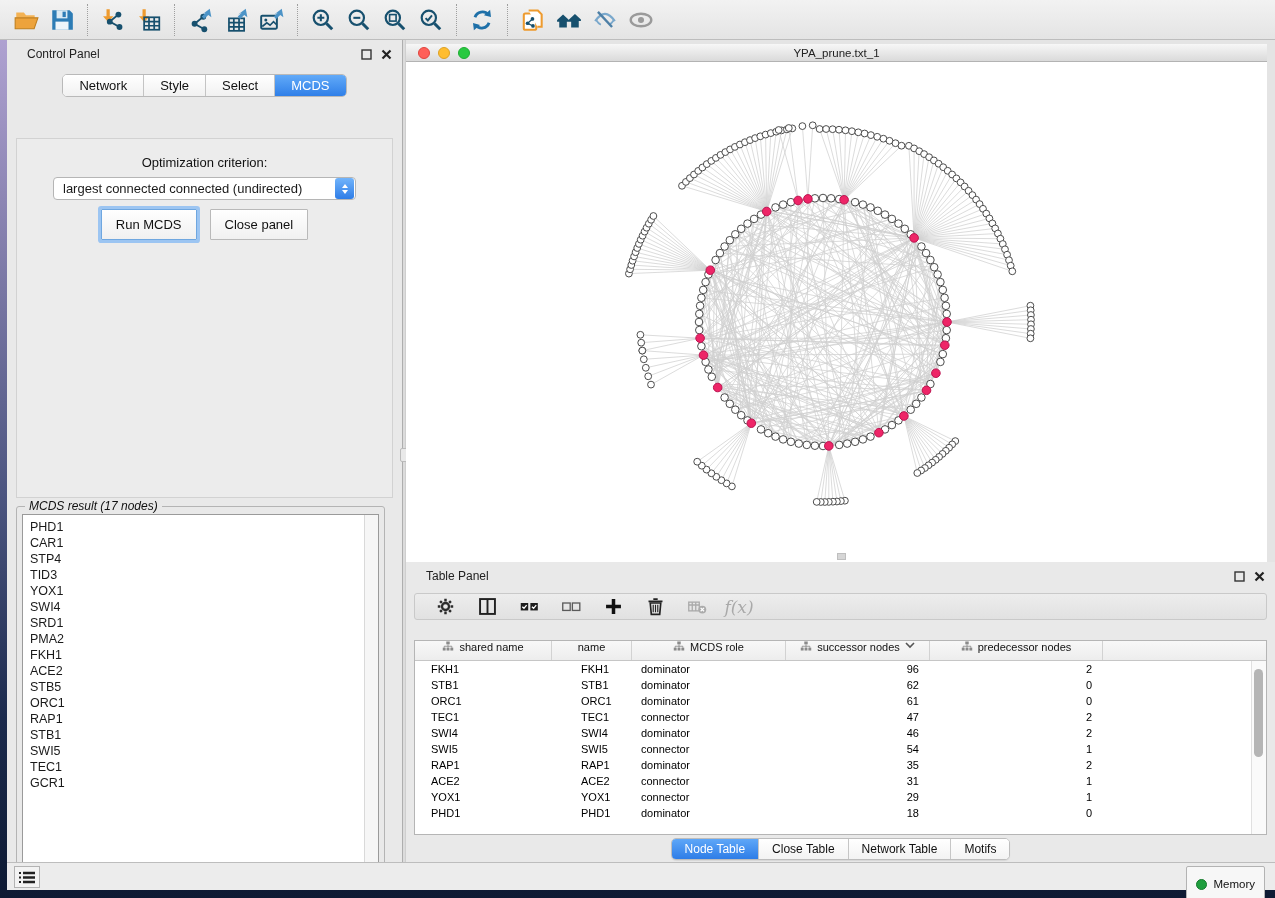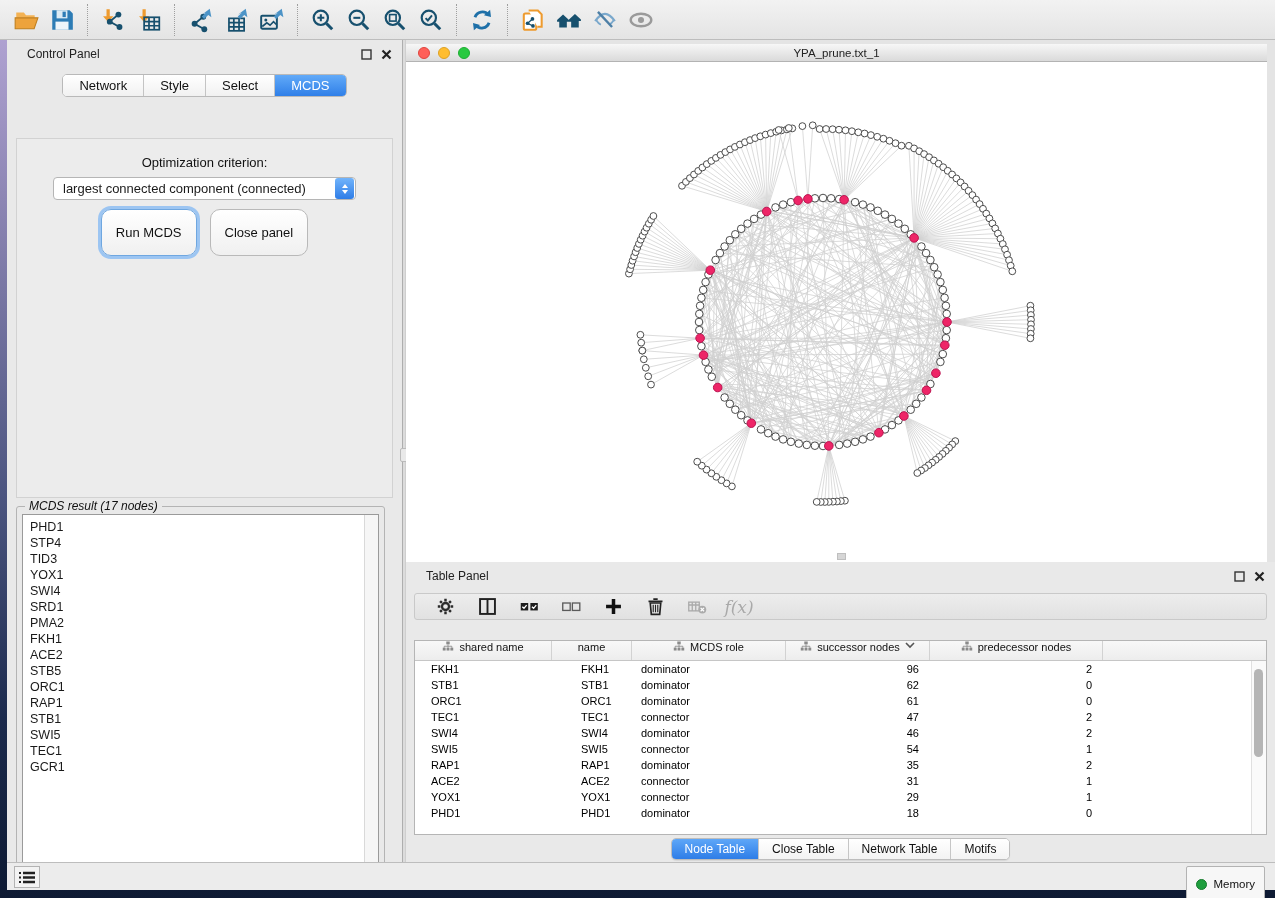--- a/index.html
+++ b/index.html
@@ -37,22 +37,22 @@
   .opt-label{text-align:center;font-size:13px;margin-top:16px;color:#111;}
   .dropdown{position:absolute;left:36px;right:36px;top:38px;height:23px;background:#fff;border:1px solid #b5b5b5;
     border-radius:4px;display:flex;align-items:center;font-size:13px;}
   .dropdown-value{flex:1;padding-left:9px;white-space:nowrap;overflow:hidden;}
   .dropdown-stepper{width:19px;height:21px;border-radius:3px;background:linear-gradient(#72b4fb,#2e7de7);
     margin-right:1px;display:flex;flex-direction:column;align-items:center;justify-content:center;gap:2px;}
   .dropdown-stepper i{width:0;height:0;border-left:3.5px solid transparent;border-right:3.5px solid transparent;display:block;}
   .arrow-up{border-bottom:4px solid #fff;}
   .arrow-dn{border-top:4px solid #fff;}
   .btn-row{position:absolute;left:0;right:0;top:70px;display:flex;justify-content:center;gap:13px;}
-  .mac-btn{font-size:13px;padding:15px 14px;background:linear-gradient(#ffffff,#f0f0f0);
-    border:1px solid #b9b9b9;border-radius:10px;color:#111;}
+  .mac-btn{font-size:13px;padding:7px 14px;background:linear-gradient(#ffffff,#f0f0f0);
+    border:1px solid #b9b9b9;border-radius:1px;color:#111;}
   .mac-btn.focused{box-shadow:0 0 0 3px #9cc5f2;border-color:#6fa7e0;}
   .group-box{position:absolute;left:9px;right:17px;top:466px;height:372px;border:1px solid #b4b4b4;border-radius:3px;}
   .group-legend{position:absolute;top:-8px;left:8px;background:#e9e9e9;padding:0 4px;font-size:12px;color:#111;font-style:italic;}
   .result-list{position:absolute;left:5px;right:5px;top:7px;bottom:5px;background:#fff;border:1px solid #9a9a9a;display:flex;}
   .result-items{flex:1;padding:4px 0 0 7px;font-size:12.5px;line-height:16px;overflow:hidden;}
   .result-scroll{width:14px;border-left:1px solid #d9d9d9;background:#f6f6f6;}
   
   .v-splitter{position:absolute;left:402px;top:40px;width:4px;bottom:36px;background:#dcdcdc;border-left:1px solid #aeaeae;border-right:1px solid #cfcfcf;}
   .v-grip{position:absolute;left:-3px;top:408px;width:9px;height:14px;background:#e9e9e9;border:1px solid #bbb;border-radius:2px;}
   
@@ -265,36 +265,37 @@
     <div class="ctab-group" id="ctab-group">
         <div class="ctab">Network</div>
         <div class="ctab">Style</div>
         <div class="ctab">Select</div>
         <div class="ctab selected">MCDS</div>
       </div>
   </div>
   <div class="cp-content">
     <div class="opt-label">Optimization criterion:</div>
     <div class="dropdown">
-      <span class="dropdown-value">largest connected component (connected)</span>
+      <span class="dropdown-value">largest connected connected (undirected)</span>
       <span class="dropdown-stepper">
           <i class="arrow-up"></i>
           <i class="arrow-dn"></i>
         </span>
     </div>
     <div class="btn-row">
       <button class="mac-btn focused">Run MCDS</button>
       <button class="mac-btn">Close panel</button>
     </div>
   </div>
   <div class="group-box">
     <span class="group-legend">MCDS result (17 nodes)</span>
     <div class="result-list">
       <div class="result-items" id="result-items">
           <div>PHD1</div>
+          <div>CAR1</div>
           <div>STP4</div>
           <div>TID3</div>
           <div>YOX1</div>
           <div>SWI4</div>
           <div>SRD1</div>
           <div>PMA2</div>
           <div>FKH1</div>
           <div>ACE2</div>
           <div>STB5</div>
           <div>ORC1</div>

